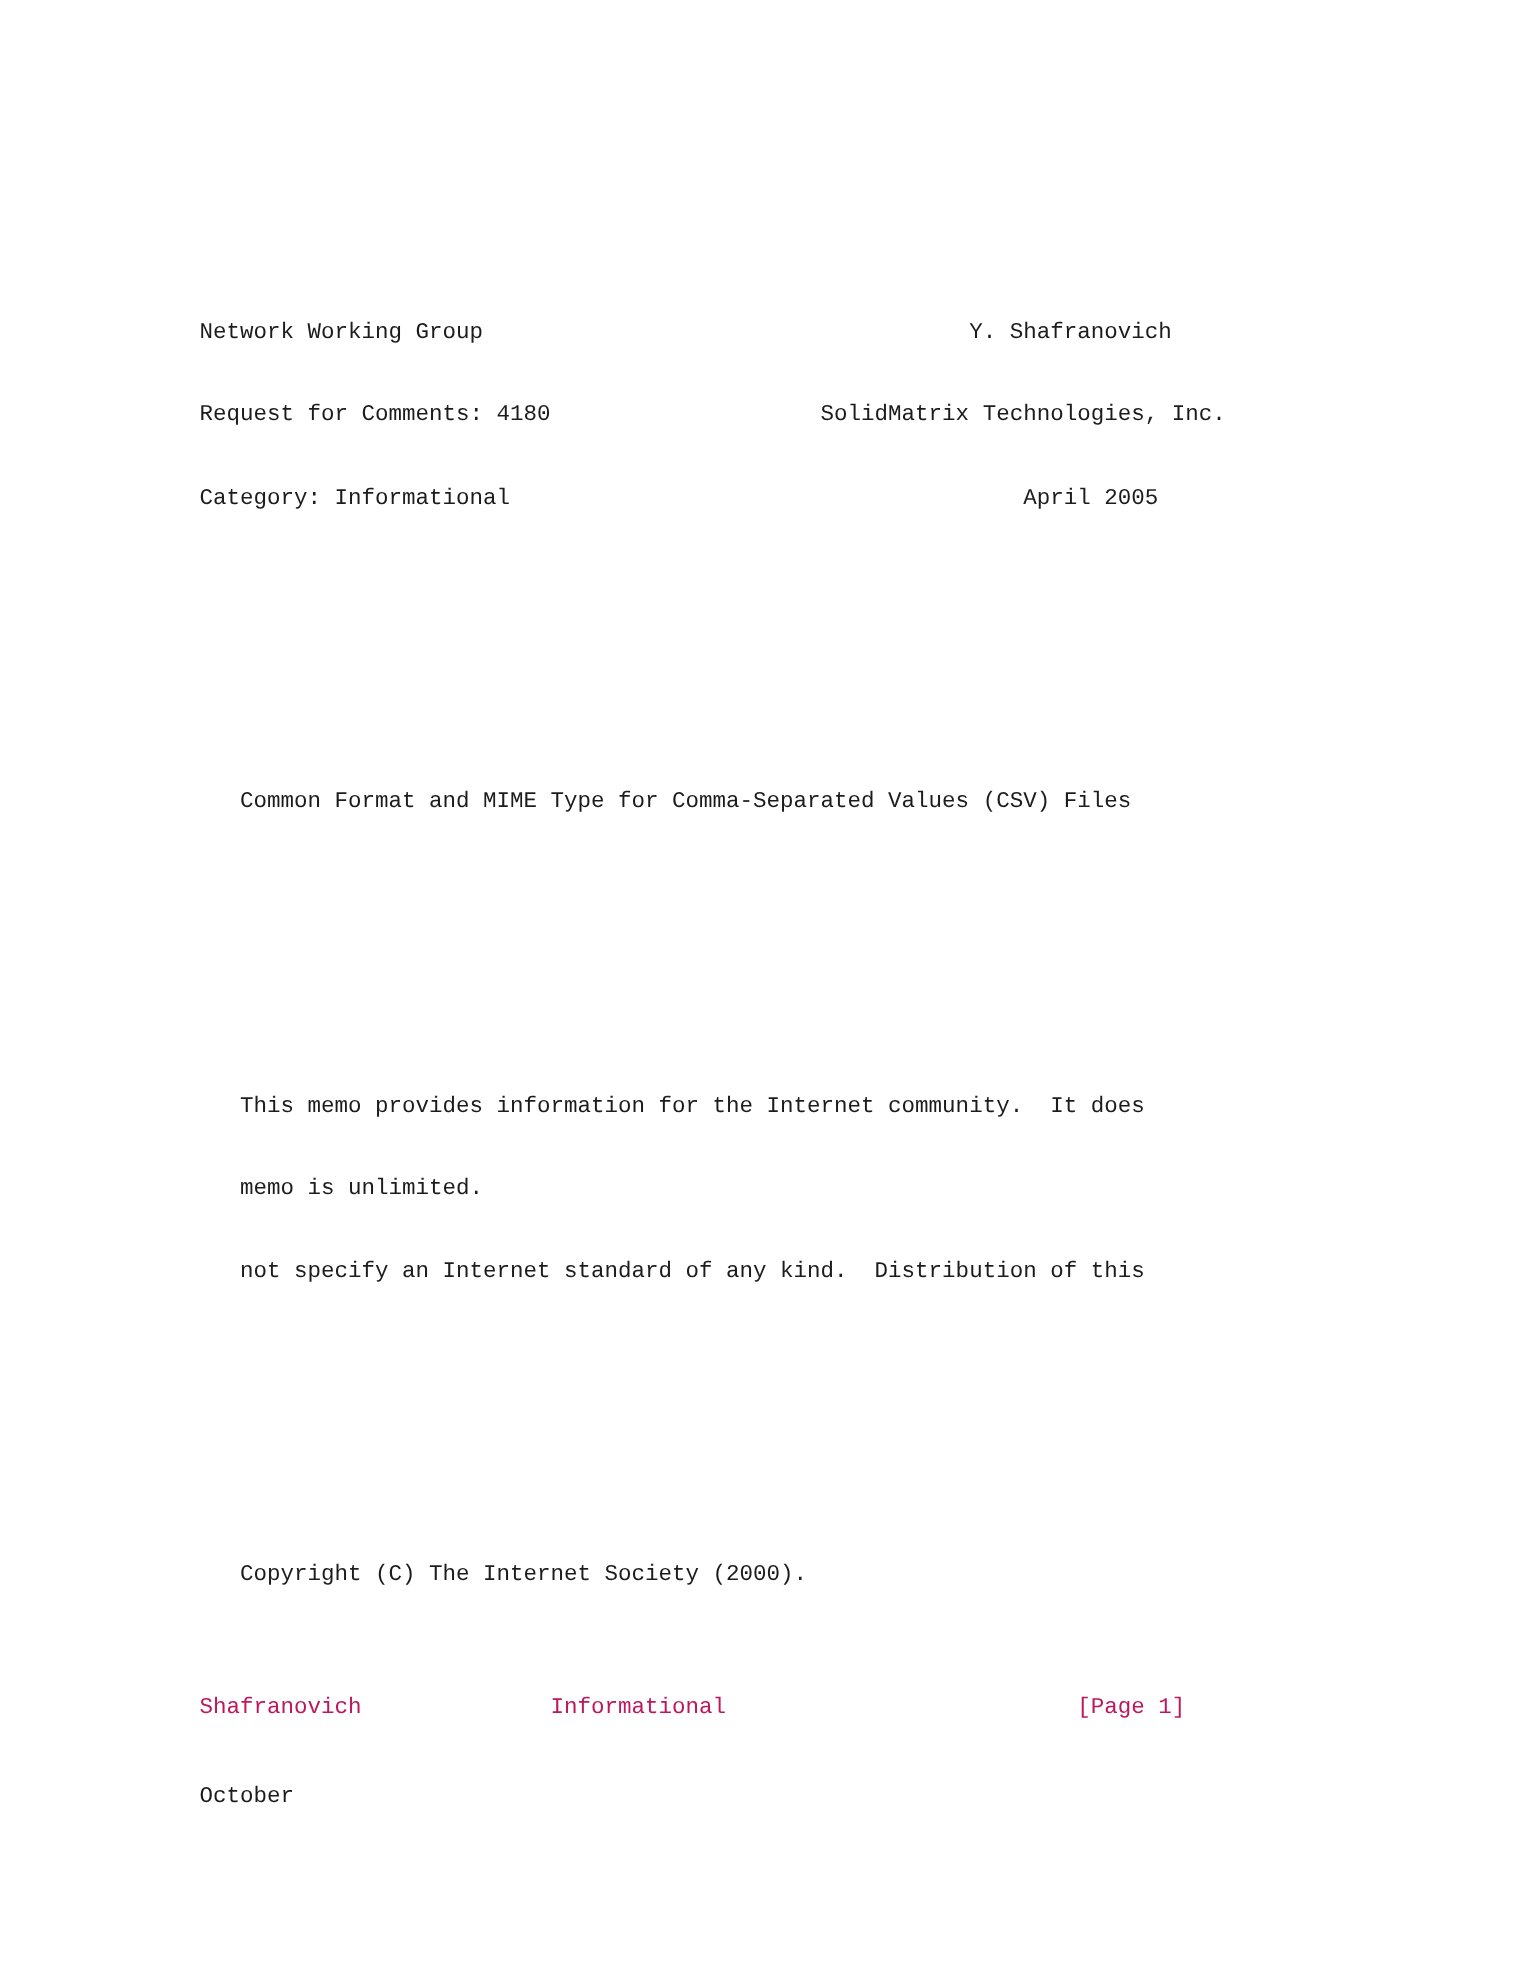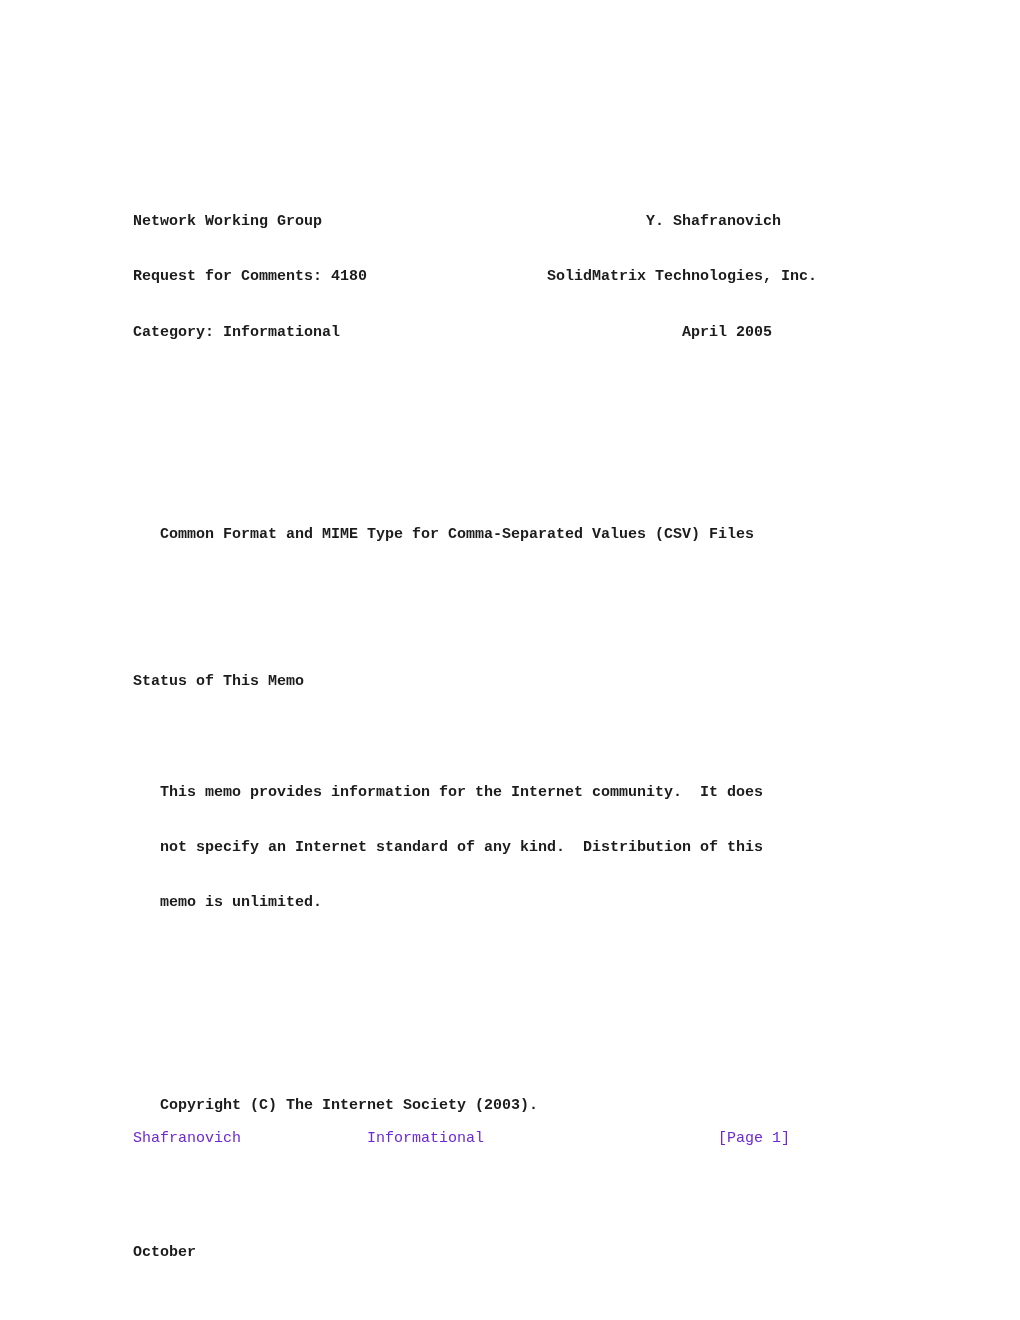--- a/index.html
+++ b/index.html
@@ -25,66 +25,64 @@
     line-height: 18.4px;
     letter-spacing: 0px;
     color: #1c1c1c;
     white-space: pre;
     -webkit-font-smoothing: none;
   }
 
   #page .line {
     white-space: pre;
     min-height: 18.4px;
-    font-weight: bold;
   }
 
   
   #page .blank {
     height: 18.4px;
   }
 
   .footer-block {
     position: absolute;
     left: 133px;
     top: 1093px;
     width: 720px;
     font-size: 15px;
     line-height: 18.4px;
-    color: #6d28d9;
+    color: #be185d;
     white-space: pre;
     font-family: "Liberation Mono", "DejaVu Sans Mono", monospace;
   }
 </style>
 </head>
 <body>
 
 <div id="page">
 
   <div class="line">Network Working Group                                    Y. Shafranovich</div>
   <div class="line">Request for Comments: 4180                    SolidMatrix Technologies, Inc.</div>
   <div class="line">Category: Informational                                      April 2005</div>
 
   <div class="blank"></div>
   <div class="blank"></div>
 
   <div class="line">   Common Format and MIME Type for Comma-Separated Values (CSV) Files</div>
 
   <div class="blank"></div>
 
-  <div class="line">Status of This Memo</div>
   <div class="blank"></div>
   <div class="line">   This memo provides information for the Internet community.  It does</div>
+  <div class="line">   memo is unlimited.</div>
   <div class="line">   not specify an Internet standard of any kind.  Distribution of this</div>
-  <div class="line">   memo is unlimited.</div>
 
   <div class="blank"></div>
 
   <div class="blank"></div>
-  <div class="line">   Copyright (C) The Internet Society (2003).</div>
+  <div class="line">   Copyright (C) The Internet Society (2000).</div>
 
   <div class="blank"></div>
 
   <div class="line">October</div>
   
   
   
 
   
 

